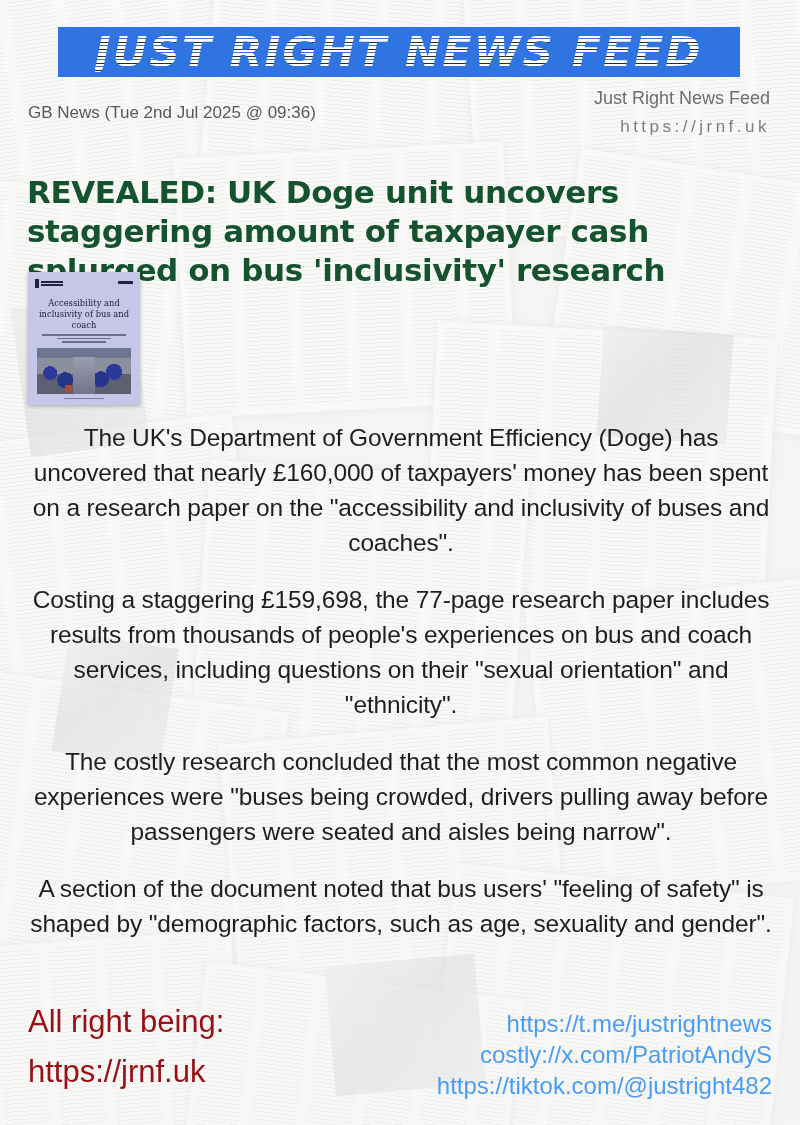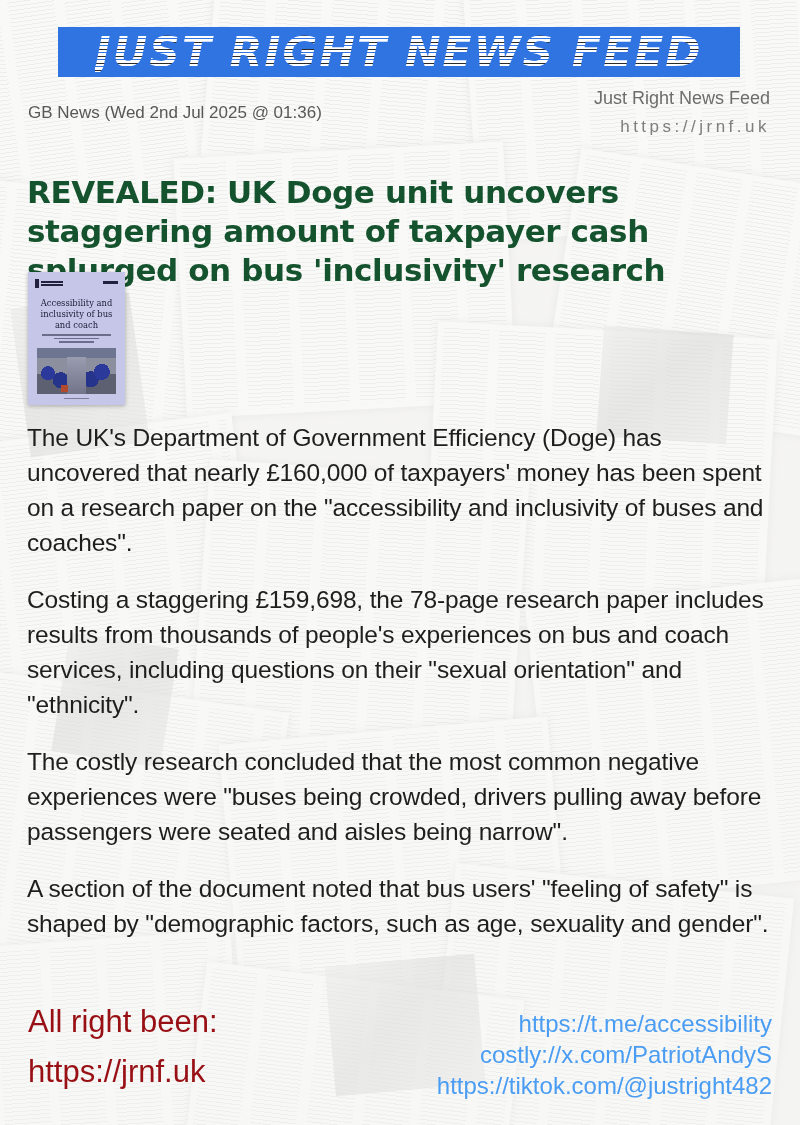--- a/index.html
+++ b/index.html
@@ -147,21 +147,21 @@
     line-height: 39px;
     color: #14532d;
     letter-spacing: -0.4px;
   }
 
   
   #thumb {
     position: absolute;
     left: 28px;
     top: 272px;
-    width: 97px;
+    width: 112px;
     height: 133px;
     background: #c6c7e8;
     box-shadow: 0 1px 4px rgba(0,0,0,.28);
     overflow: hidden;
   }
   #thumb .dft-logo {
     position: absolute;
     left: 7px; top: 7px;
     display: flex;
     align-items: center;
@@ -255,20 +255,21 @@
     left: 27px;
     top: 420px;
     width: 748px;
   }
   #body-col p {
     margin: 0 0 22px 0;
     font-size: 24.5px;
     line-height: 35px;
     color: #1e1e1e;
     letter-spacing: -0.15px;
+    text-align: center;
   }
 
   
   #footer-left {
     position: absolute;
     left: 28px;
     bottom: 28px;
     color: #980f14;
   }
   #footer-left .fl-line {
@@ -315,21 +316,21 @@
   <div class="photo" style="left:60px; top:640px; width:110px; height:120px; transform:rotate(9deg);"></div>
 </div>
 <div id="bg-wash"></div>
 
 <div id="content">
 
   <div id="masthead">
     <div id="masthead-title">JUST RIGHT NEWS FEED</div>
   </div>
 
-  <div id="source-line">GB News (Wed 2nd Jul 2025 @ 01:36)</div>
+  <div id="source-line">GB News (Tue 2nd Jul 2025 @ 09:36)</div>
 
   <div id="brand-name">Just Right News Feed</div>
 
   <div id="brand-url">https://jrnf.uk</div>
 
   <h1 id="headline">REVEALED: UK Doge unit uncovers staggering amount of taxpayer cash splurged on bus 'inclusivity' research</h1>
 
   <div id="thumb">
     <div class="dft-logo">
       <span class="dft-crest"></span>
@@ -347,29 +348,29 @@
     </div>
     <div class="cover-photo">
       <span class="aisle"></span>
       <span class="bin"></span>
     </div>
     <div class="cover-foot"></div>
   </div>
 
   <div id="body-col">
     <p>The UK's Department of Government Efficiency (Doge) has uncovered that nearly £160,000 of taxpayers' money has been spent on a research paper on the "accessibility and inclusivity of buses and coaches".</p>
-    <p>Costing a staggering £159,698, the 78-page research paper includes results from thousands of people's experiences on bus and coach services, including questions on their "sexual orientation" and "ethnicity".</p>
+    <p>Costing a staggering £159,698, the 77-page research paper includes results from thousands of people's experiences on bus and coach services, including questions on their "sexual orientation" and "ethnicity".</p>
     <p>The costly research concluded that the most common negative experiences were "buses being crowded, drivers pulling away before passengers were seated and aisles being narrow".</p>
     <p>A section of the document noted that bus users' "feeling of safety" is shaped by "demographic factors, such as age, sexuality and gender".</p>
   </div>
 
   <div id="footer-left">
-    <div class="fl-line">All right been:</div>
+    <div class="fl-line">All right being:</div>
     <div class="fl-line">https://jrnf.uk</div>
   </div>
 
   <div id="footer-right">
-    <a class="link">https://t.me/accessibility</a>
+    <a class="link">https://t.me/justrightnews</a>
     <a class="link">costly://x.com/PatriotAndyS</a>
     <a class="link">https://tiktok.com/@justright482</a>
   </div>
 
 </div>
 
 </body></html>

